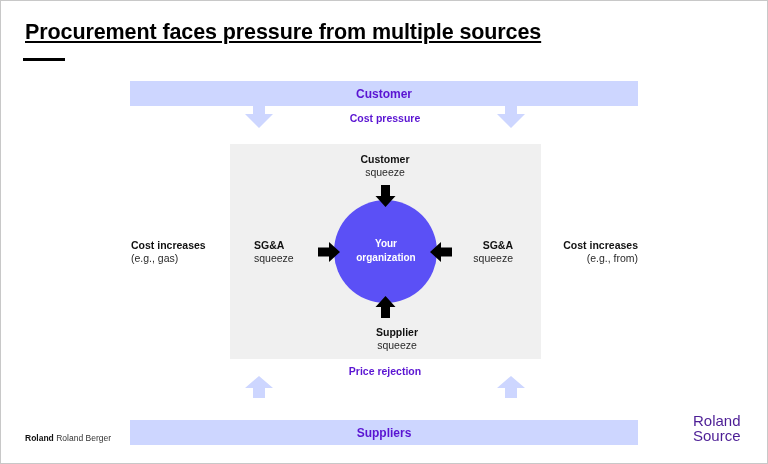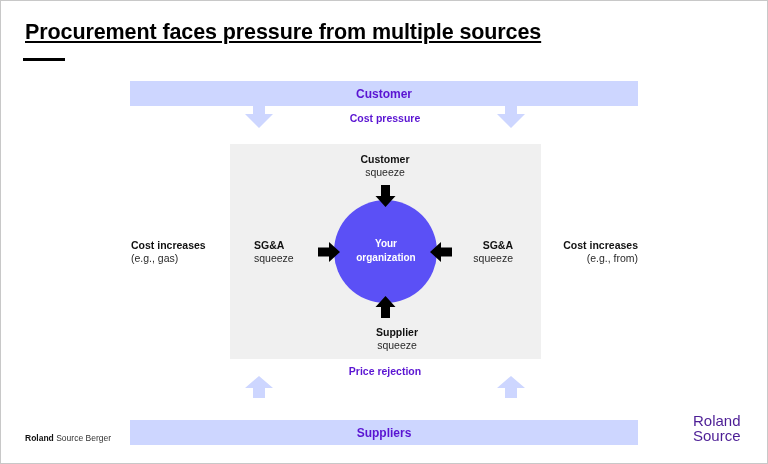--- a/index.html
+++ b/index.html
@@ -115,21 +115,21 @@
   <div class="abs block centered" style="left:264px; top:364px;">
     <div class="h purple">Price rejection</div>
   </div>
 
   <div class="abs bar bottom">
     <span class="bar-label">Suppliers</span>
   </div>
 
   <div class="abs source">
     <b>Roland</b>
-    <span>Source Berger</span>
+    <span>Roland Berger</span>
   </div>
 
   <div class="abs logo">
     <div>Roland</div>
     <div>Source</div>
   </div>
 
 </div>
 
 </body></html>

